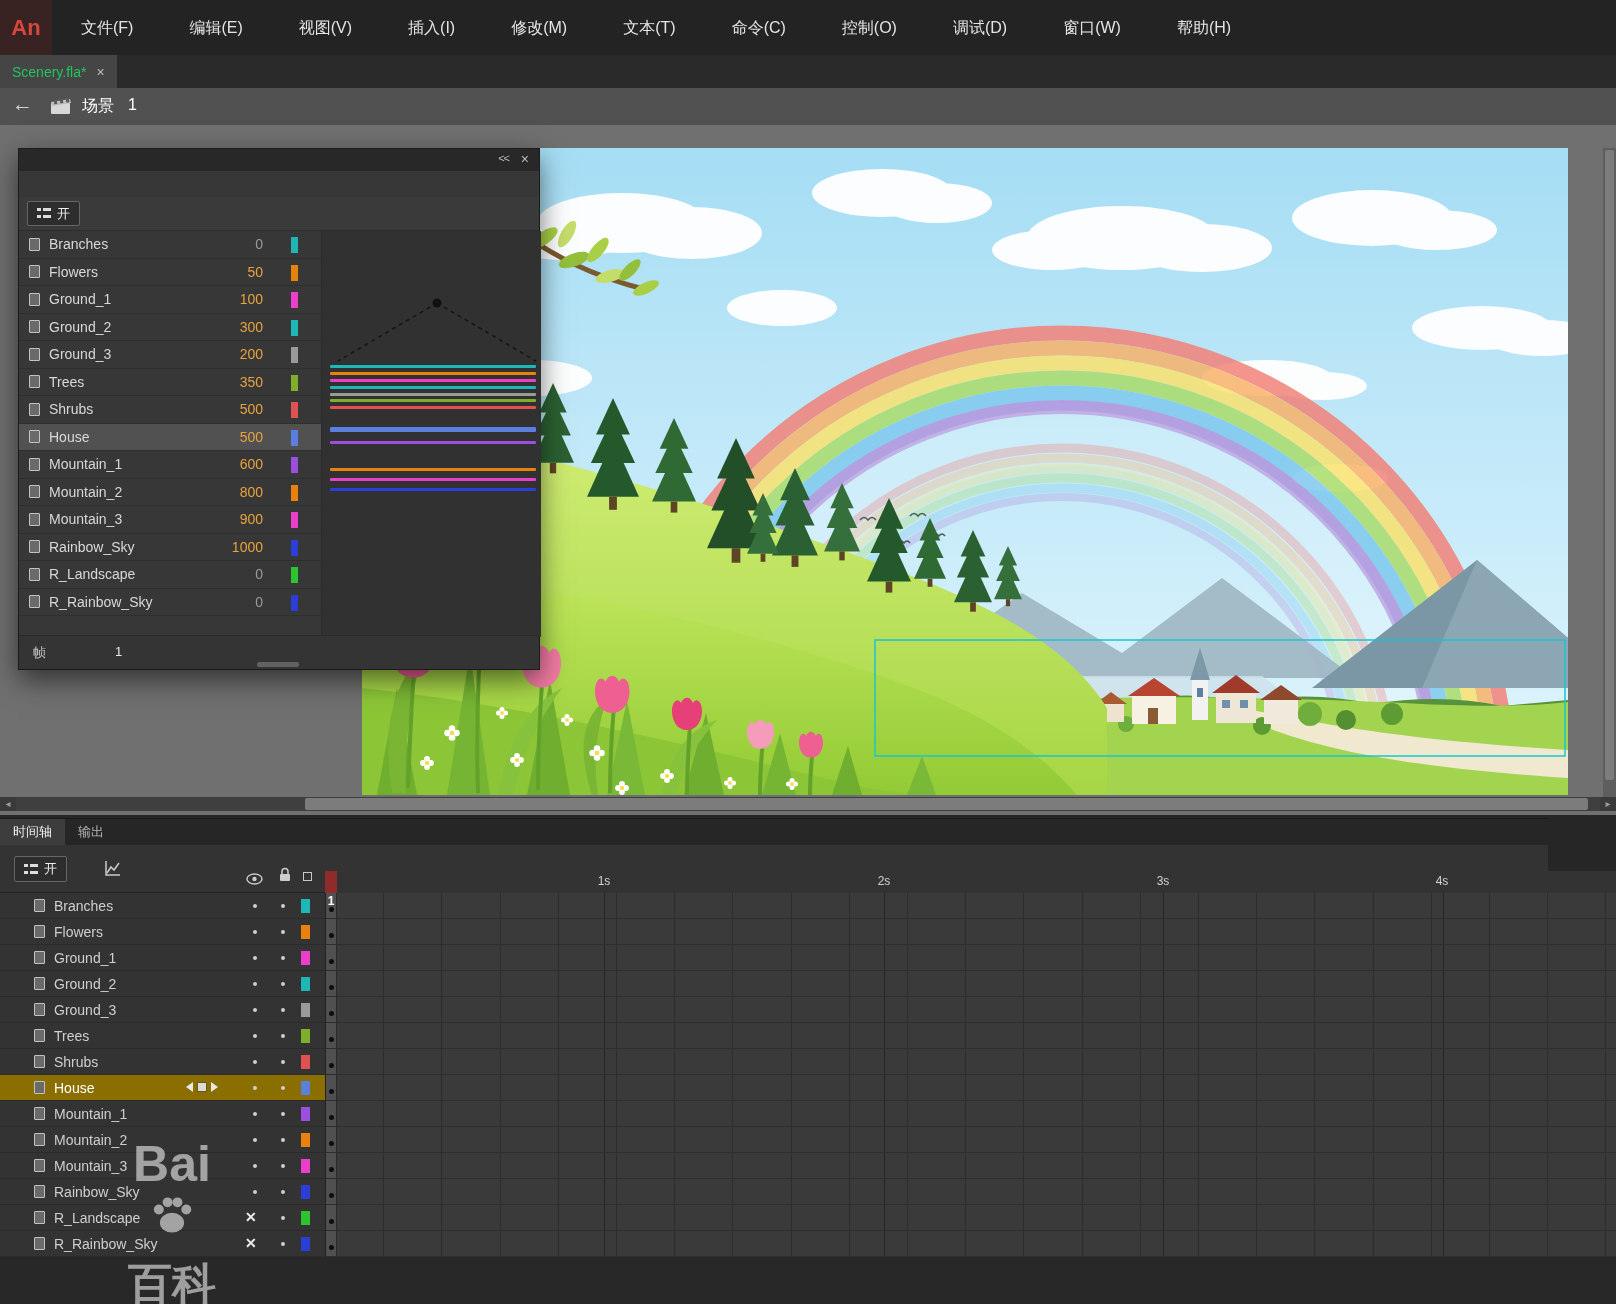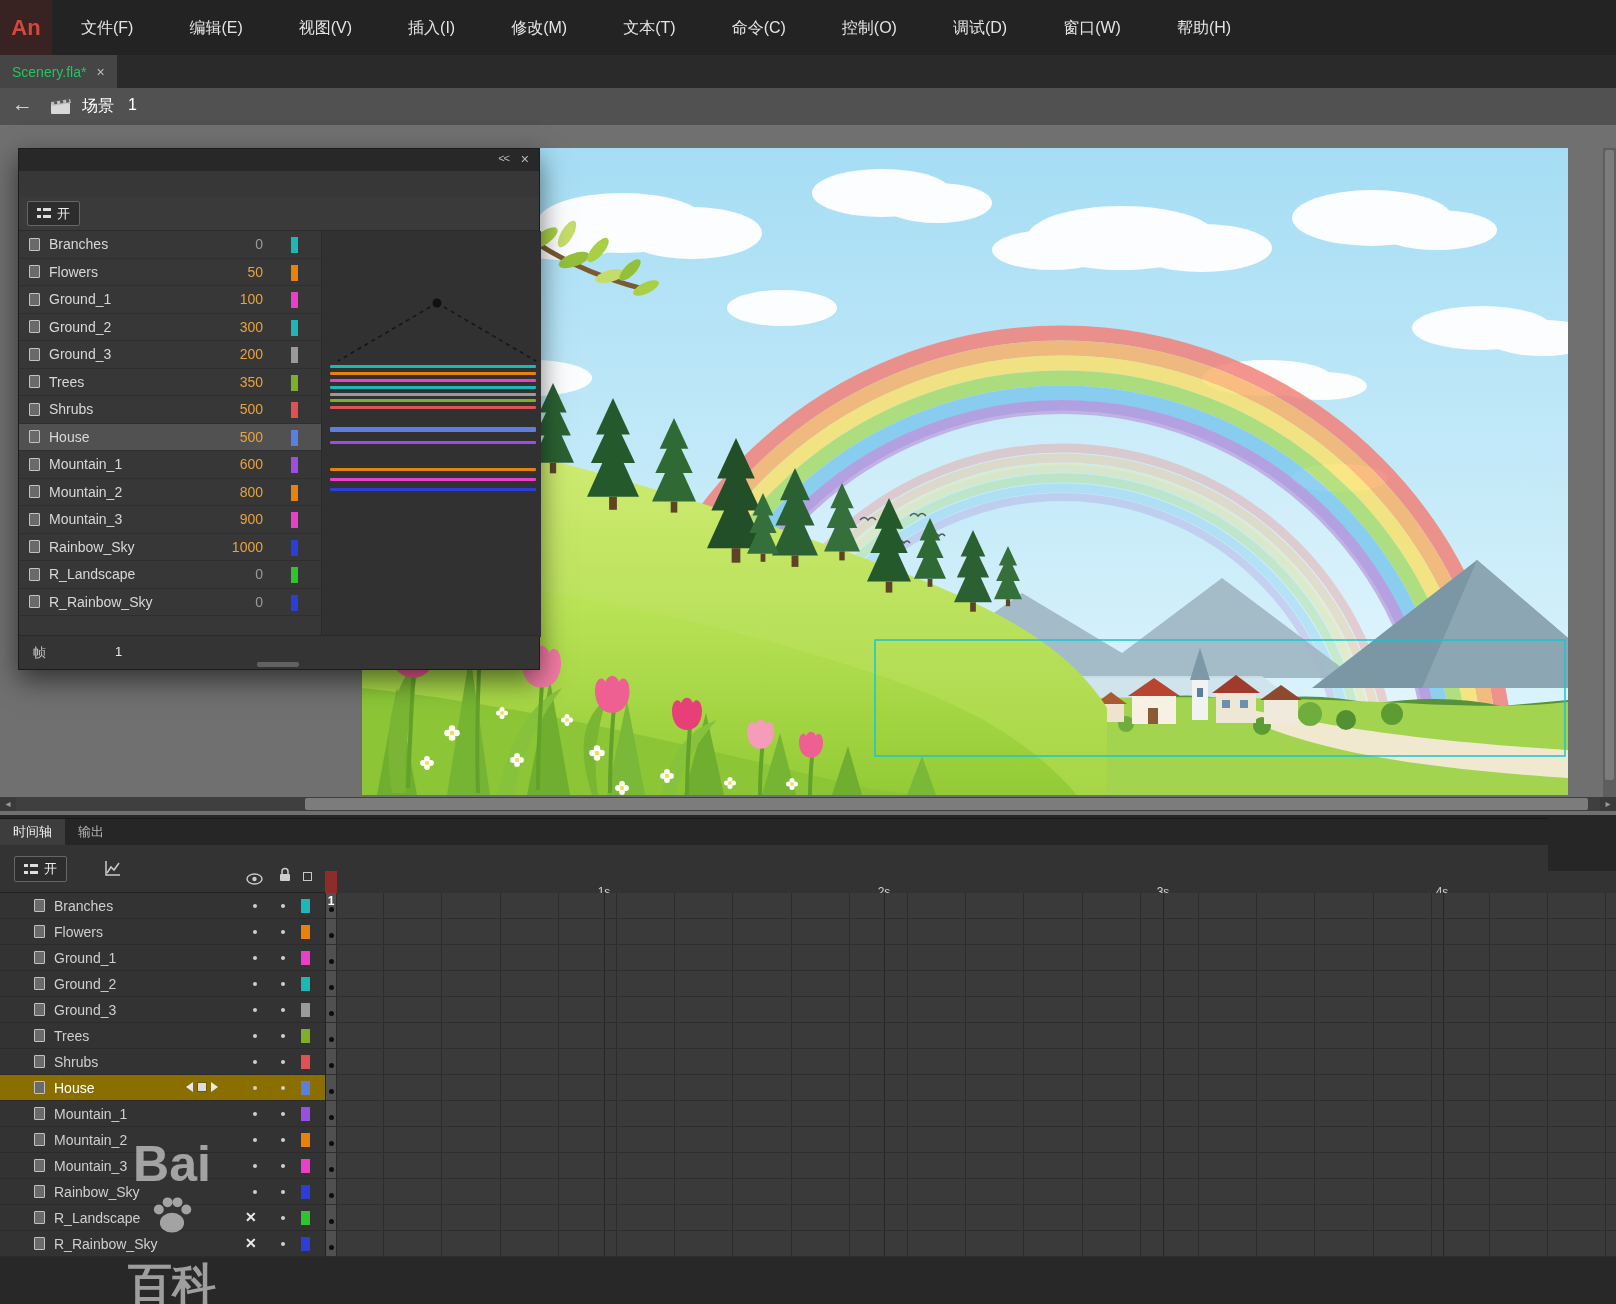--- a/index.html
+++ b/index.html
@@ -67,21 +67,21 @@
   .tl-tab.active { background:#3d3d3d; color:#efefef;}
   .tl-toolbar { position:absolute; left:0; top:26px; right:0; height:48px; background:#333; border-bottom:1px solid #222;}
   .tl-toggle { position:absolute; left:14px; top:11px; height:26px; display:flex; align-items:center; gap:6px; border:1px solid #666; background:#2d2d2d; color:#eee; font-size:13px; padding:0 9px; border-radius:2px;}
   .graph-ico { position:absolute; left:104px; top:14px;}
   .eye-ico { position:absolute; left:246px; top:26px;}
   .lock-ico { position:absolute; left:279px; top:22px;}
   .sq-ico { position:absolute; left:303px; top:27px; width:9px; height:9px; border:1px solid #c8c8c8;}
   .ruler { position:absolute; left:325px; top:26px; width:1291px; height:48px; background:#333; border-bottom:1px solid #1f1f1f;}
   .ruler::after { content:""; position:absolute; left:0; right:0; bottom:0; height:7px;
     background:repeating-linear-gradient(to right,#5a5a5a 0 1px,transparent 1px 58.2px);}
-  .sec-label { position:absolute; top:14px; transform:translateX(-50%); color:#d2d2d2; font-size:12px;}
+  .sec-label { position:absolute; top:3px; transform:translateX(-50%); color:#d2d2d2; font-size:12px;}
   .sec-tick { position:absolute; bottom:0; width:1px; height:13px; background:#7a7a7a;}
   .num-label { position:absolute; top:23px; transform:translateX(-50%); color:#c6c6c6; font-size:12px;}
   .playhead { position:absolute; left:0; top:0; width:12px; height:33px; background:#8f2b2b;}
   .playhead-num { position:absolute; left:6px; top:23px; transform:translateX(-50%); color:#fff; font-size:12px; font-weight:bold; z-index:2;}
   .tl-names { position:absolute; left:0; top:74px; width:325px;}
   .tl-row { position:relative; height:26px; display:flex; align-items:center; padding-left:34px; background:#333; border-bottom:1px solid #2b2b2b;}
   .tl-row.selected { background:#8a6f00;}
   .tl-name { color:#cfcfcf; font-size:14px; margin-left:9px;}
   .tl-row.selected .tl-name { color:#fff;}
   .dot { position:absolute; top:11px; width:4px; height:4px; border-radius:50%; background:#cfcfcf;}

